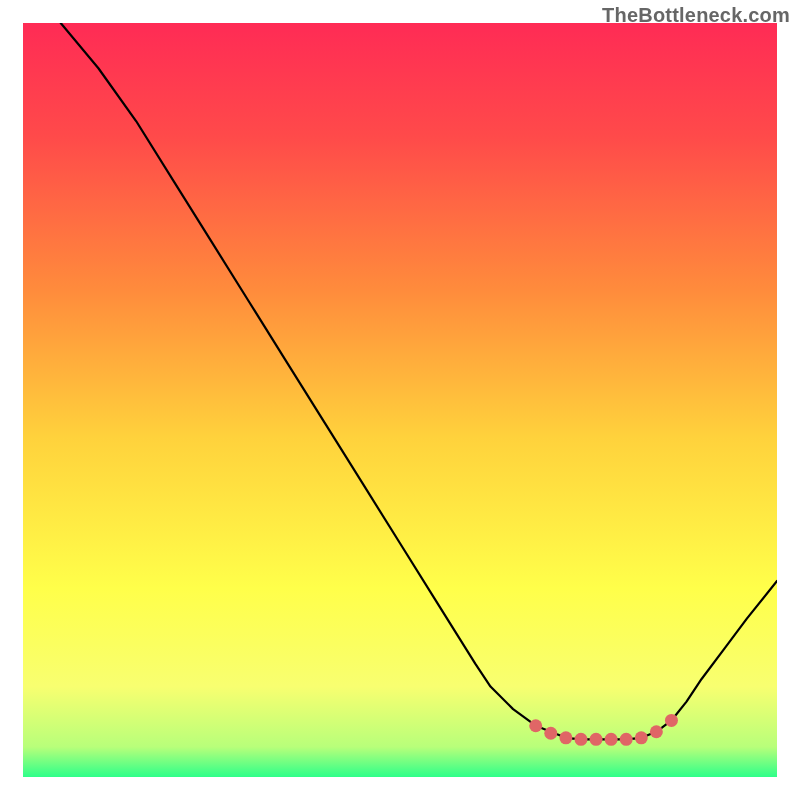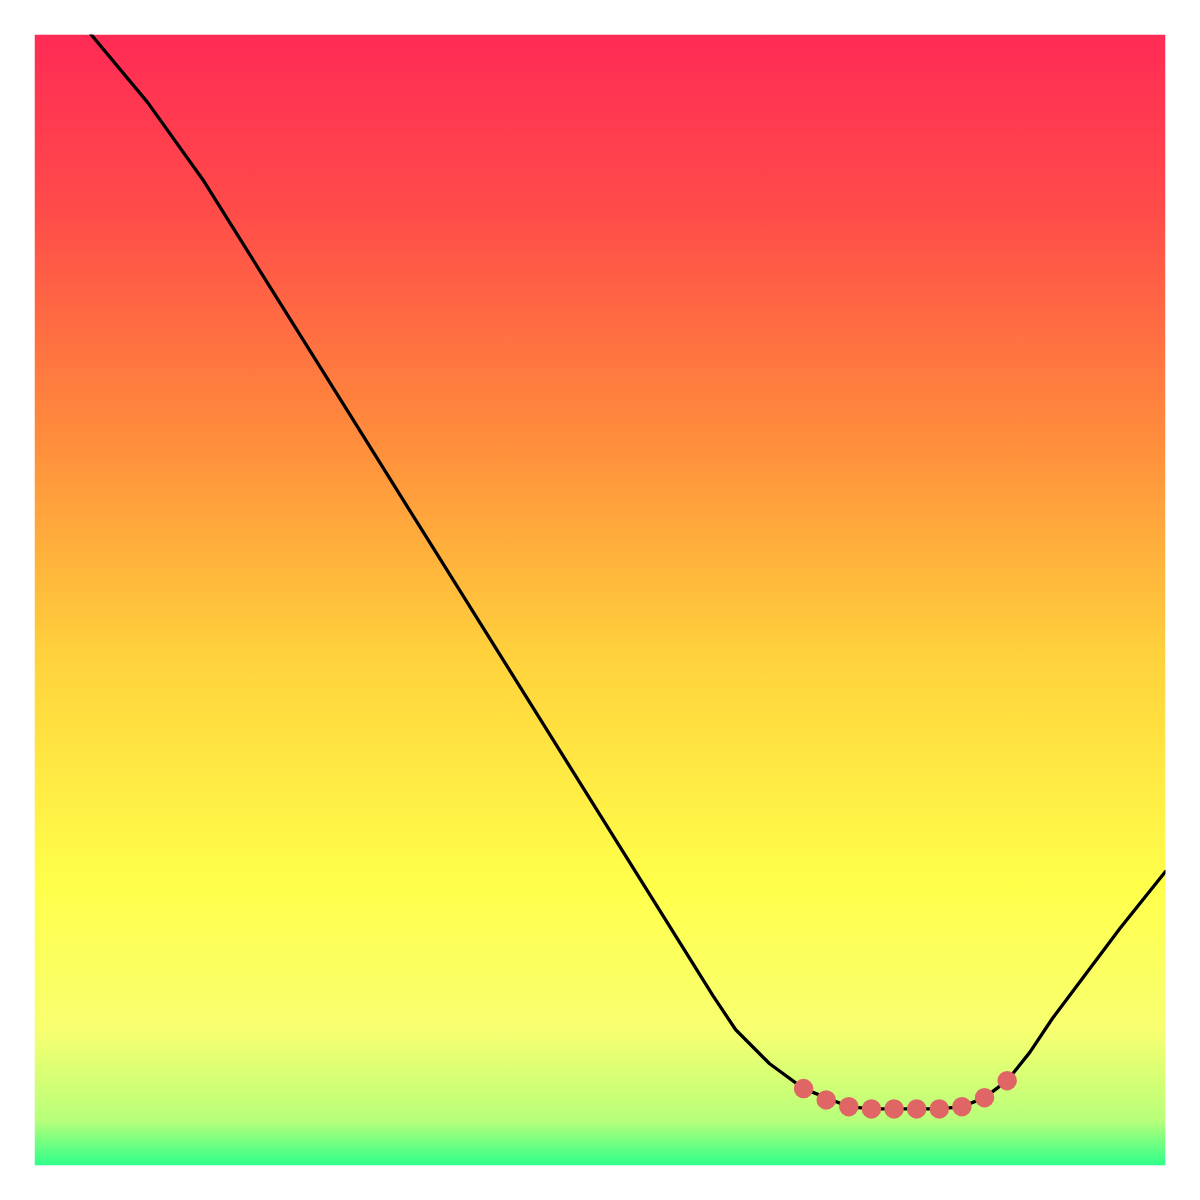--- a/index.html
+++ b/index.html
@@ -35,20 +35,21 @@
     box-sizing: border-box;
   }
   svg {
     display: block;
   }
 </style>
 </head>
 <body>
 
 <div class="stage">
+  <div class="watermark">TheBottleneck.com</div>
 
   <div class="chart-area">
     <svg width="754" height="754" viewBox="0 0 754 754" preserveAspectRatio="none">
       <defs>
         <linearGradient id="bg-grad" x1="0" y1="0" x2="0" y2="1">
             <stop offset="0%" stop-color="#ff2b55"></stop>
             <stop offset="15%" stop-color="#ff4a4a"></stop>
             <stop offset="35%" stop-color="#ff8a3c"></stop>
             <stop offset="55%" stop-color="#ffd23c"></stop>
             <stop offset="75%" stop-color="#ffff4a"></stop>

